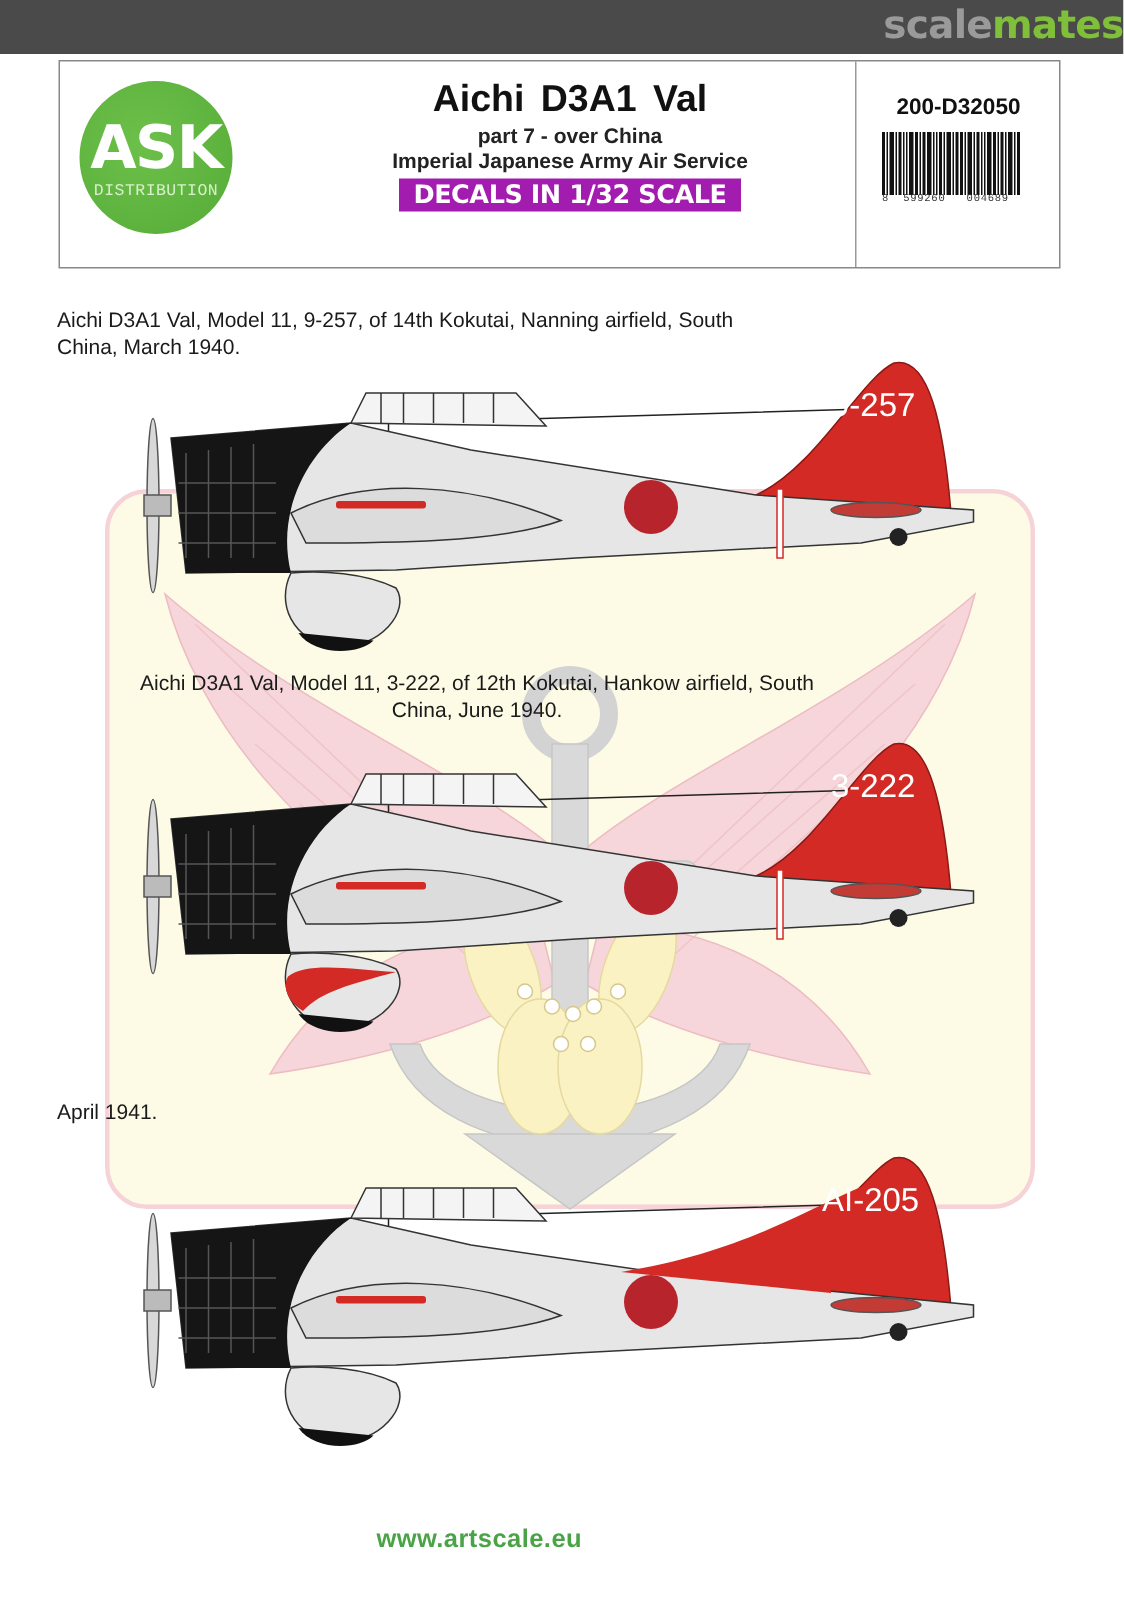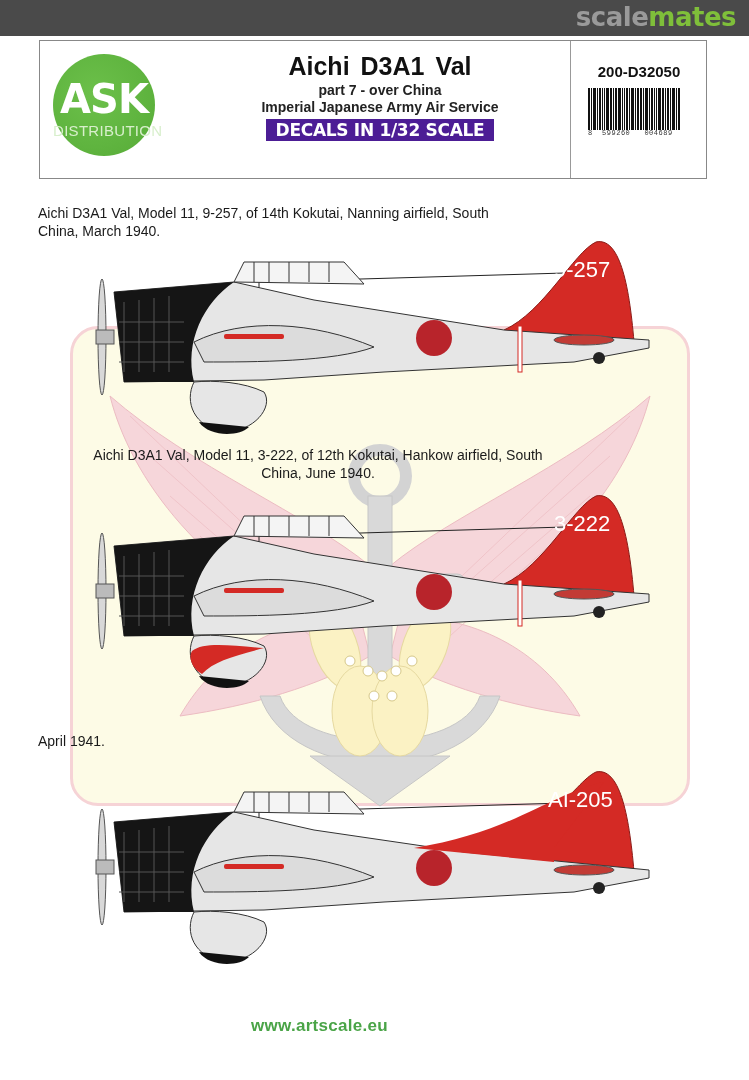--- a/index.html
+++ b/index.html
@@ -1,38 +1,38 @@
 <!DOCTYPE html>
 <html><head>
 <meta charset="utf-8">
 <style>
   * { box-sizing: border-box; margin: 0; padding: 0; }
   html, body { width: 749px; height: 1080px; overflow: hidden; background: #ffffff; }
   body { font-family: "Liberation Sans", sans-serif; position: relative; }
 
   .topbar { position: absolute; left: 0; top: 0; width: 749px; height: 36px; background: #4a4a4a; }
-  .topbar .brand { position: absolute; right: 13px; top: 2px; font-family: "DejaVu Sans", sans-serif; font-weight: bold; font-size: 26px; letter-spacing: -0.5px; }
+  .topbar .brand { position: absolute; right: 0; top: 2px; font-family: "DejaVu Sans", sans-serif; font-weight: bold; font-size: 26px; letter-spacing: -0.5px; }
   .topbar .brand .b1 { color: #9a9a9a; }
   .topbar .brand .b2 { color: #7fbf3a; }
 
   .sheet { position: absolute; left: 0; top: 36px; width: 749px; height: 1044px; background: #fff; }
 
   .header-box { position: absolute; left: 39px; top: 4px; width: 668px; height: 139px; border: 1px solid #888; background: #fff; }
   .header-divider { position: absolute; left: 530px; top: 0; width: 1px; height: 137px; background: #999; }
 
   .logo { position: absolute; left: 13px; top: 13px; width: 102px; height: 102px; border-radius: 50%;
           background: radial-gradient(circle at 40% 40%, #6cc04a 0%, #5fb43f 60%, #56aa36 100%); }
   .logo .ask { position: absolute; left: 0; width: 102px; top: 22px; text-align: center; color: #fff; font-weight: bold; font-size: 40px; letter-spacing: -1px; font-family: "DejaVu Sans", sans-serif; }
-  .logo .dist { position: absolute; left: 0; width: 102px; top: 68px; text-align: left; color: #d8efcc; font-size: 15px; letter-spacing: 0.3px; font-family: Liberation Sans, sans-serif; }
+  .logo .dist { position: absolute; left: 0; width: 102px; top: 68px; text-align: center; color: #d8efcc; font-size: 11px; letter-spacing: 0.3px; font-family: Liberation Mono, monospace; }
 
   .title-block { position: absolute; left: 170px; top: 10px; width: 340px; text-align: center; color: #111; }
   .title-block .t1 { font-size: 25px; font-weight: bold; line-height: 30px; word-spacing: 4px; }
   .title-block .t2 { font-size: 14px; font-weight: bold; line-height: 17px; margin-top: 1px; color: #222; }
   .title-block .t3 { font-size: 14px; font-weight: bold; line-height: 17px; color: #222; }
-  .scale-banner { display: inline-block; margin-top: 3px; background: #4c1d95; color: #fff; font-size: 17px; font-weight: bold; padding: 1px 10px; line-height: 20px; font-family: "DejaVu Sans", sans-serif; letter-spacing: -0.3px; }
+  .scale-banner { display: inline-block; margin-top: 3px; background: #a21caf; color: #fff; font-size: 17px; font-weight: bold; padding: 1px 10px; line-height: 20px; font-family: "DejaVu Sans", sans-serif; letter-spacing: -0.3px; }
 
   .product-code { position: absolute; left: 531px; top: 22px; width: 136px; text-align: center; font-size: 15px; font-weight: bold; color: #111; }
   .barcode { position: absolute; left: 548px; top: 47px; width: 112px; height: 42px; display: flex; align-items: stretch; }
   .barcode span { display: block; background: #111; margin-right: 1px; }
   .barcode-digits { position: absolute; left: 548px; top: 88px; width: 112px; font-size: 7px; color: #333; letter-spacing: 0.5px; font-family: "Liberation Mono", monospace; white-space: pre; }
 
   .emblem-area { position: absolute; left: 70px; top: 290px; width: 620px; height: 480px; border-radius: 28px; background: #fdfbe6; border: 3px solid #f6d3d6; }
   .emblem-svg { position: absolute; left: 70px; top: 280px; }
 
   .caption { position: absolute; left: 38px; width: 560px; font-size: 14px; line-height: 18px; color: #1a1a1a; }

